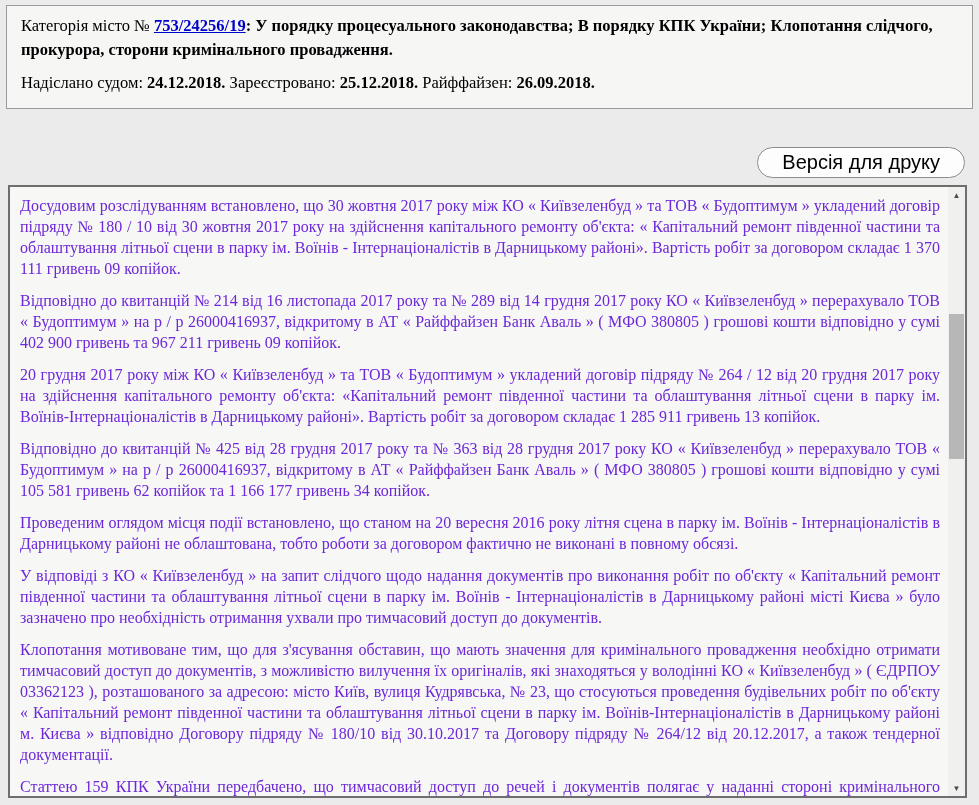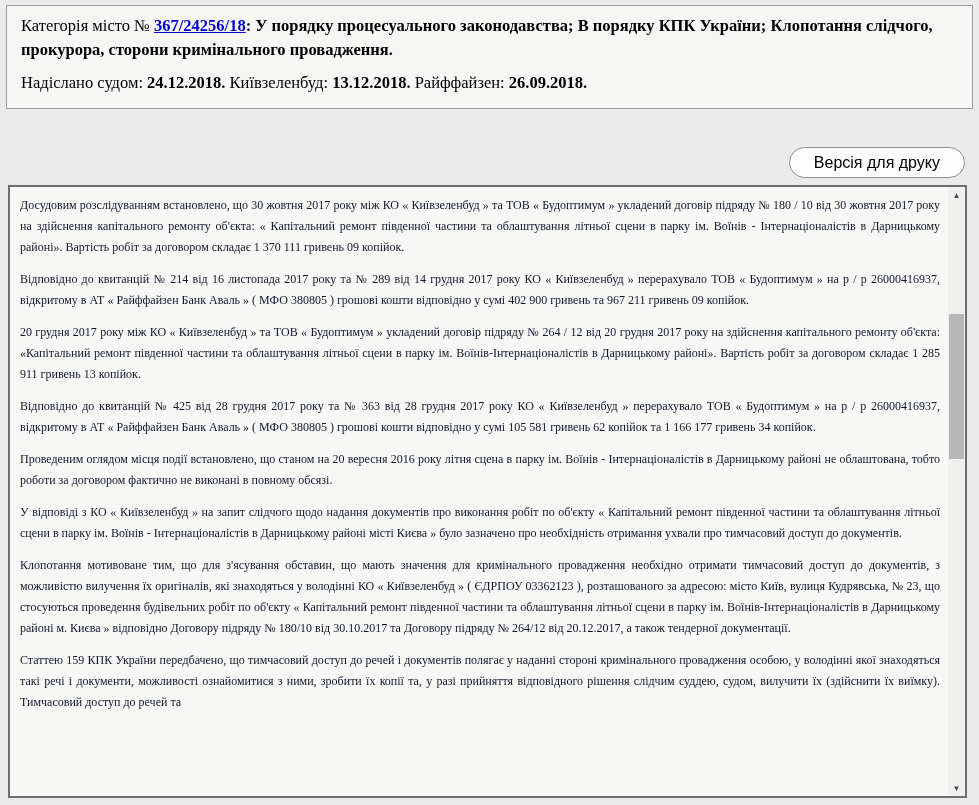--- a/index.html
+++ b/index.html
@@ -33,42 +33,42 @@
   
   .print-btn {
     position: absolute;
     top: 147px; right: 14px;
     height: 31px;
     padding: 0 24px;
     background: #fdfdfd;
     border: 1px solid #8c8c8c;
     border-radius: 16px;
     font-family: "Liberation Sans", sans-serif;
-    font-size: 16px;
+    font-size: 20px;
     color: #000;
     cursor: pointer;
   }
   
   .panel {
     position: absolute;
     left: 8px; top: 185px;
     width: 959px; height: 613px;
     box-sizing: border-box;
     border: 2px solid #6e6e6e;
     background: #f7f7f6;
     display: flex;
   }
   .panel-text {
     flex: 1;
     overflow: hidden;
     padding: 8px 8px 0 10px;
-    font-size: 12px;
+    font-size: 16px;
     line-height: 21px;
     text-align: justify;
-    color: #0f172a;
+    color: #6d28d9;
   }
   .panel-text p { margin: 0 0 11px 0; }
   
   .scrollbar {
     width: 17px;
     background: #f0f0ef;
     display: flex;
     flex-direction: column;
     user-select: none;
   }
@@ -88,22 +88,22 @@
     top: 111px; left: 1px; right: 1px;
     height: 145px;
     background: #b7b7b7;
     cursor: pointer;
   }
 </style>
 </head>
 <body>
 
 <div class="header-box">
-  <p><span>Категорія місто № </span><a class="case-link">367/24256/18</a><span class="cat-rest">: У порядку процесуального законодавства; В порядку КПК України; Клопотання слідчого, прокурора, сторони кримінального провадження.</span></p>
-  <p><span>Надіслано судом: </span><span class="val">24.12.2018.</span><span> Київзеленбуд: </span><span class="val">13.12.2018.</span><span> Райффайзен: </span><span class="val">26.09.2018.</span></p>
+  <p><span>Категорія місто № </span><a class="case-link">753/24256/19</a><span class="cat-rest">: У порядку процесуального законодавства; В порядку КПК України; Клопотання слідчого, прокурора, сторони кримінального провадження.</span></p>
+  <p><span>Надіслано судом: </span><span class="val">24.12.2018.</span><span> Зареєстровано: </span><span class="val">25.12.2018.</span><span> Райффайзен: </span><span class="val">26.09.2018.</span></p>
 </div>
 
 <button class="print-btn">Версія для друку</button>
 
 <div class="panel">
   <div class="panel-text">
     <p>Досудовим розслідуванням встановлено, що 30 жовтня 2017 року між КО « Київзеленбуд » та ТОВ « Будоптимум » укладений договір підряду № 180 / 10 від 30 жовтня 2017 року на здійснення капітального ремонту об'єкта: « Капітальний ремонт південної частини та облаштування літньої сцени в парку ім. Воїнів - Інтернаціоналістів в Дарницькому районі». Вартість робіт за договором складає 1 370 111 гривень 09 копійок.</p>
     <p>Відповідно до квитанцій № 214 від 16 листопада 2017 року та № 289 від 14 грудня 2017 року КО « Київзеленбуд » перерахувало ТОВ « Будоптимум » на р / р 26000416937, відкритому в АТ « Райффайзен Банк Аваль » ( МФО 380805 ) грошові кошти відповідно у сумі 402 900 гривень та 967 211 гривень 09 копійок.</p>
     <p>20 грудня 2017 року між КО « Київзеленбуд » та ТОВ « Будоптимум » укладений договір підряду № 264 / 12 від 20 грудня 2017 року на здійснення капітального ремонту об'єкта: «Капітальний ремонт південної частини та облаштування літньої сцени в парку ім. Воїнів-Інтернаціоналістів в Дарницькому районі». Вартість робіт за договором складає 1 285 911 гривень 13 копійок.</p>
     <p>Відповідно до квитанцій № 425 від 28 грудня 2017 року та № 363 від 28 грудня 2017 року КО « Київзеленбуд » перерахувало ТОВ « Будоптимум » на р / р 26000416937, відкритому в АТ « Райффайзен Банк Аваль » ( МФО 380805 ) грошові кошти відповідно у сумі 105 581 гривень 62 копійок та 1 166 177 гривень 34 копійок.</p>

